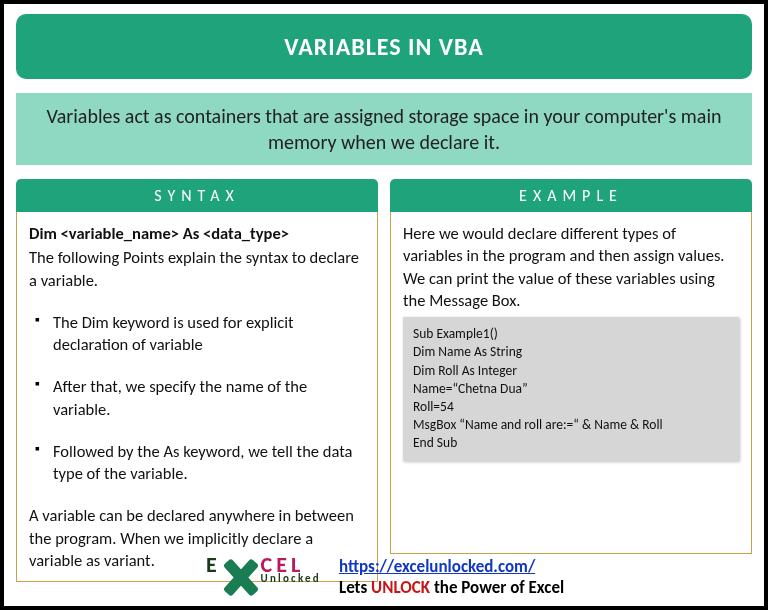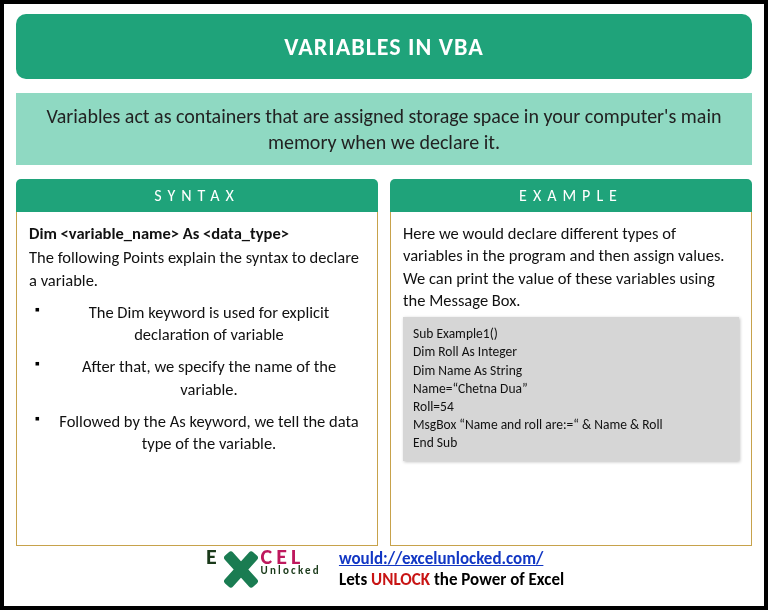--- a/index.html
+++ b/index.html
@@ -7,21 +7,21 @@
     font-family: Calibri, Arial, sans-serif;
     background: #fff;
     width: 768px;
     height: 610px;
     overflow: hidden;
   }
   .frame {
     width: 768px;
     height: 610px;
     border: 4px solid #000;
-    padding: 10px 12px 16px 12px;
+    padding: 10px 12px 8px 12px;
     display: flex;
     flex-direction: column;
   }
   .title-bar {
     background: #1fa37a;
     color: #fff;
     text-align: center;
     font-weight: 700;
     font-size: 24px;
     padding: 18px 10px;
@@ -73,22 +73,21 @@
     margin-bottom: 2px;
   }
   .col-body ul {
     list-style: none;
     padding-left: 6px;
     margin: 4px 0;
   }
   .col-body ul li {
     position: relative;
     padding-left: 18px;
-    margin: 10px 0;
-    text-align: center;
+    margin: 20px 0;
   }
   .col-body ul li::before {
     content: "▪";
     position: absolute;
     left: 0;
     top: 0;
     color: #000;
     font-size: 14px;
   }
   .code-block {
@@ -168,31 +167,32 @@
     <div class="col">
       <div class="col-header">SYNTAX</div>
       <div class="col-body">
         <div class="syntax-line">Dim &lt;variable_name&gt; As &lt;data_type&gt;</div>
         <div>The following Points explain the syntax to declare a variable.</div>
         <ul>
           <li>The Dim keyword is used for explicit declaration of variable</li>
           <li>After that, we specify the name of the variable.</li>
           <li>Followed by the As keyword, we tell the data type of the variable.</li>
         </ul>
+        <div>A variable can be declared anywhere in between the program. When we implicitly declare a variable as variant.</div>
       </div>
     </div>
 
     <div class="col">
       <div class="col-header">EXAMPLE</div>
       <div class="col-body">
         <div>Here we would declare different types of variables in the program and then assign values. We can print the value of these variables using the Message Box.</div>
         <div class="code-block">
           <div>Sub Example1()</div>
+          <div>Dim Name As String</div>
           <div>Dim Roll As Integer</div>
-          <div>Dim Name As String</div>
           <div>Name=“Chetna Dua”</div>
           <div>Roll=54</div>
           <div>MsgBox “Name and roll are:=“ &amp; Name &amp; Roll</div>
           <div>End Sub</div>
         </div>
       </div>
     </div>
 
   </div>
 
@@ -204,20 +204,20 @@
           <span class="stroke s1"></span>
           <span class="stroke s2"></span>
         </span>
         <div>
           <div class="row1">CEL</div>
           <div class="row2">Unlocked</div>
         </div>
       </div>
     </div>
     <div class="footer-text">
-      <a href="#">would://excelunlocked.com/</a><br>
+      <a href="#">https://excelunlocked.com/</a><br>
       <span class="tag">
         <span>Lets </span><span class="unlock">UNLOCK</span><span> the Power of Excel</span>
       </span>
     </div>
   </div>
 
 </div>
 
 </body></html>

